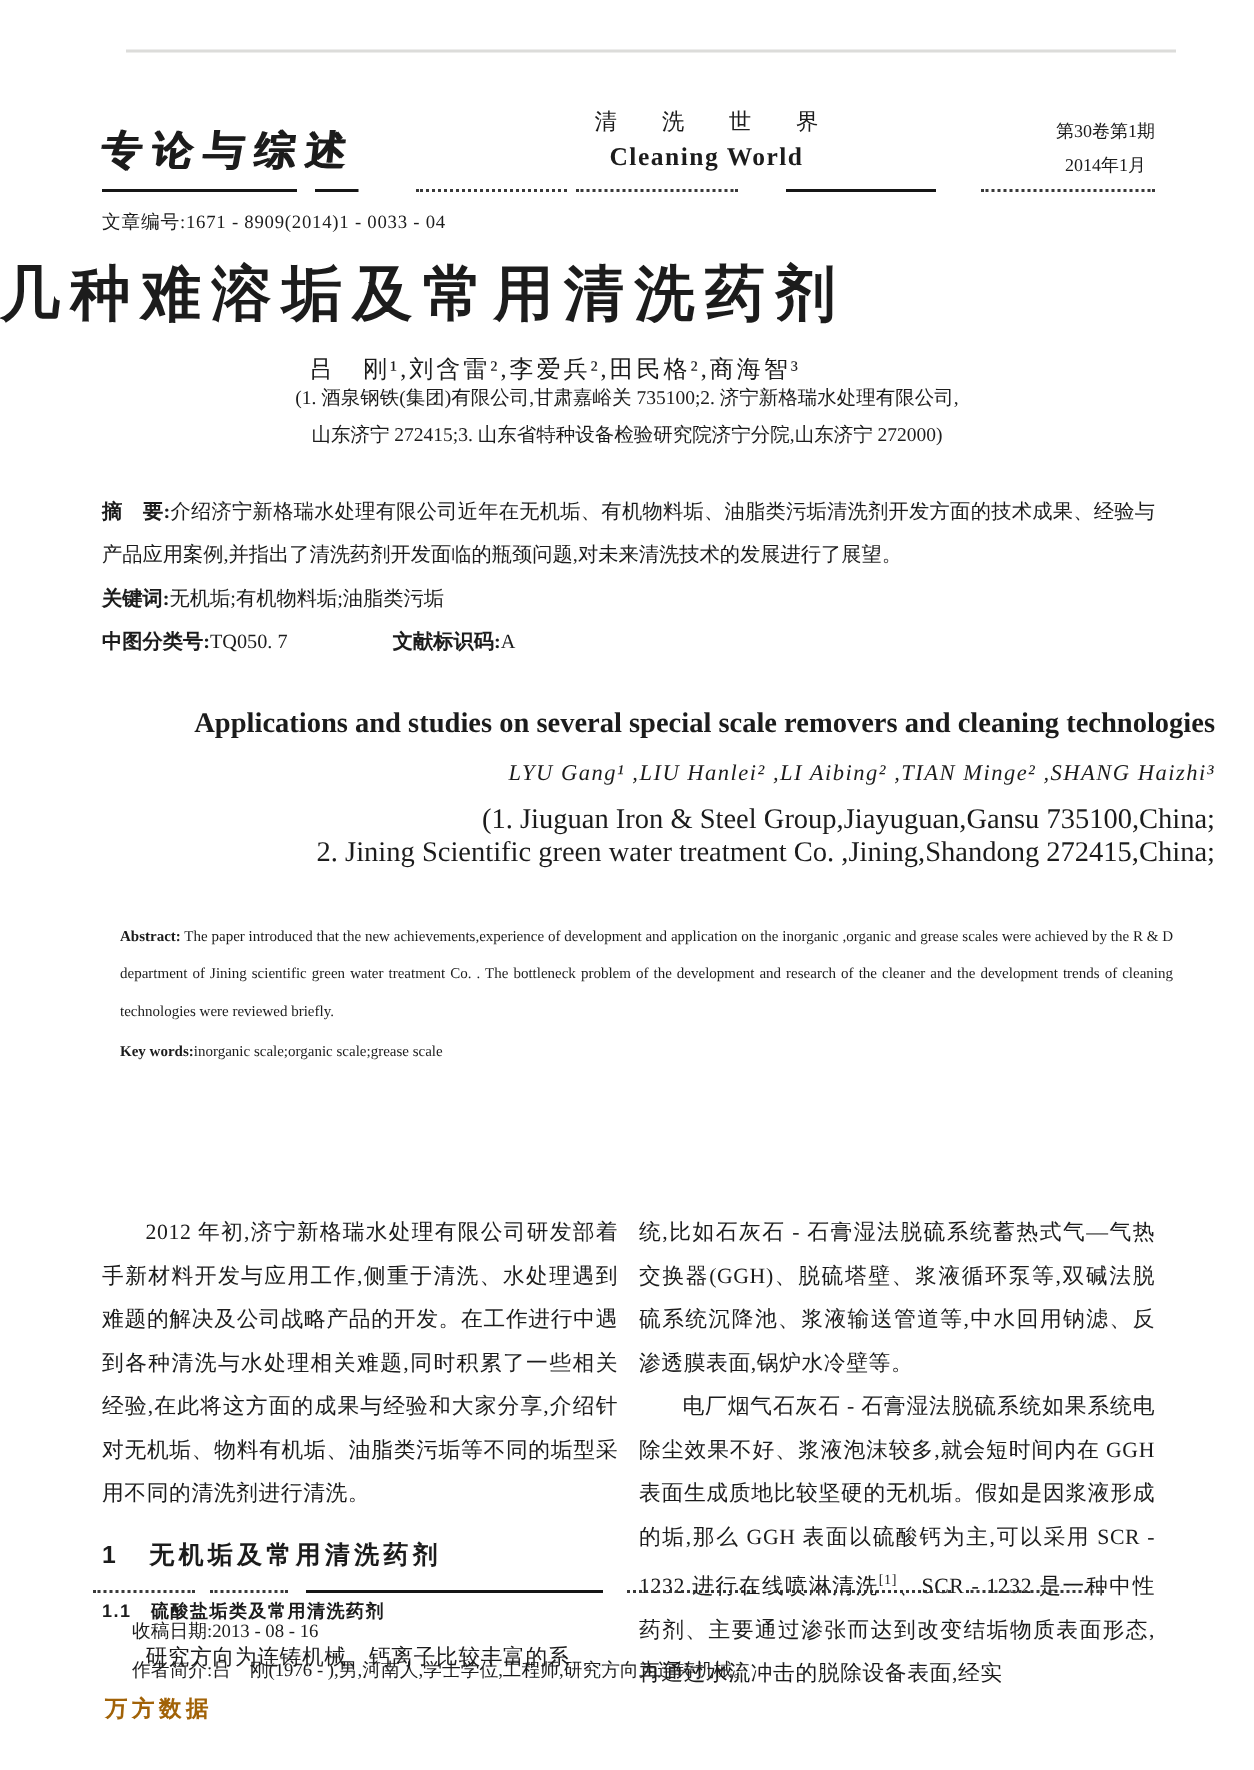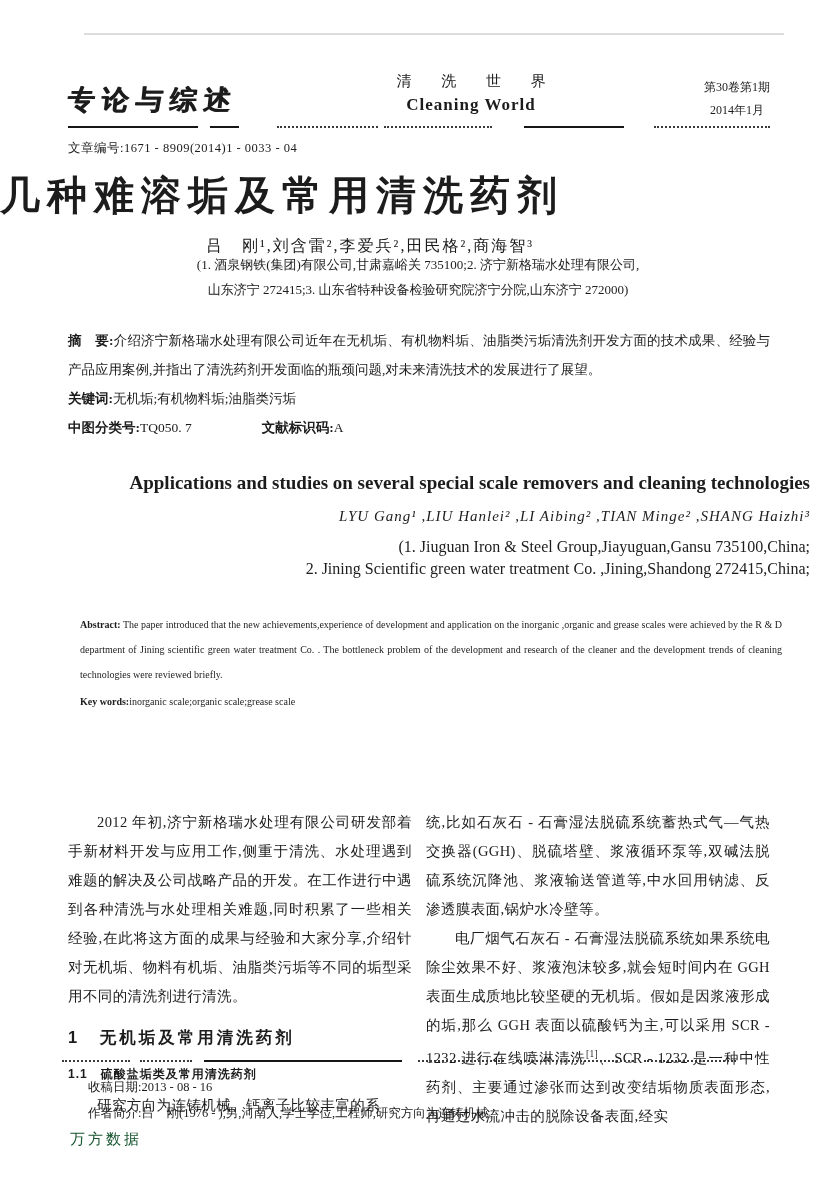--- a/index.html
+++ b/index.html
@@ -37,42 +37,42 @@
   .affil-cn{top:252px;left:0;width:836px;text-align:center;font-size:13px;line-height:1.95;}
   .abstract-cn{top:326px;left:68px;width:702px;font-size:13.5px;line-height:29px;text-align:justify;}
   .lbl{font-weight:bold;}
   .kw-cn{margin-top:0;}
   .class-line{margin-top:0;}
   .class-gap{display:inline-block;width:70px;}
   
   .en-head{top:472px;left:0;width:792px;text-align:right;margin-left:18px;}
   .title-en{font-size:19px;font-weight:bold;margin-bottom:14px;}
   .authors-en{font-size:15px;font-style:italic;letter-spacing:1px;margin-bottom:11px;padding-left:44px;}
-  .affil-en{font-size:16px;line-height:22px;}
+  .affil-en{font-size:19px;line-height:22px;}
   .abstract-en{top:612px;left:80px;width:702px;font-size:10px;line-height:25px;text-align:justify;}
   .kw-en{margin-top:2px;}
   
   .columns{top:764px;left:68px;width:702px;display:flex;gap:14px;margin-top:44px;}
   .col{flex:1;font-size:14.5px;line-height:29px;text-align:justify;letter-spacing:0.4px;}
   .indent{text-indent:2em;}
   .h1-cn{
     font-family:"Liberation Sans","DejaVu Sans",sans-serif;
     font-weight:bold;font-size:16.5px;letter-spacing:3px;
     margin:12px 0 8px 0;text-align:left;text-indent:0;
   }
   .h2-cn{
     font-family:"Liberation Sans","DejaVu Sans",sans-serif;
     font-weight:bold;font-size:12px;letter-spacing:1px;
     margin:2px 0 2px 0;text-align:left;text-indent:0;
   }
   sup{font-size:0.65em;}
   
   .foot-rule{top:1060px;left:62px;width:714px;display:flex;align-items:flex-start;}
   .footnote{top:1074px;left:88px;width:660px;font-size:12.5px;line-height:2.1;}
-  .watermark{top:1130px;left:70px;font-size:15px;letter-spacing:3px;color:#14532d;}
+  .watermark{top:1130px;left:70px;font-size:15px;letter-spacing:3px;color:#a16207;font-weight:bold;}
 </style>
 </head>
 <body>
 
 <div class="abs scan-streak"></div>
 
 <div class="abs hdr">
   <div class="hdr-col-left">专论与综述</div>
   <div class="hdr-col-center">
     <div class="journal-cn">清 洗 世 界</div>

